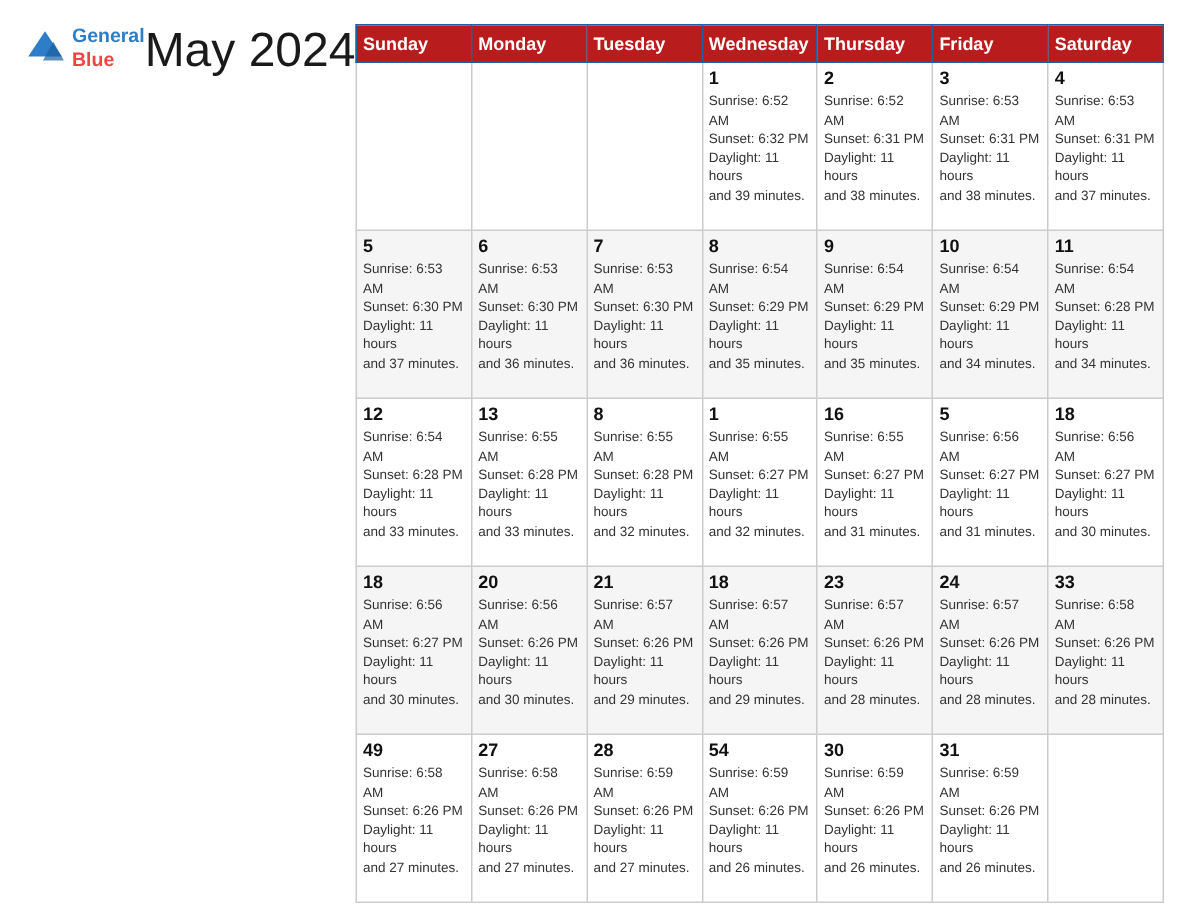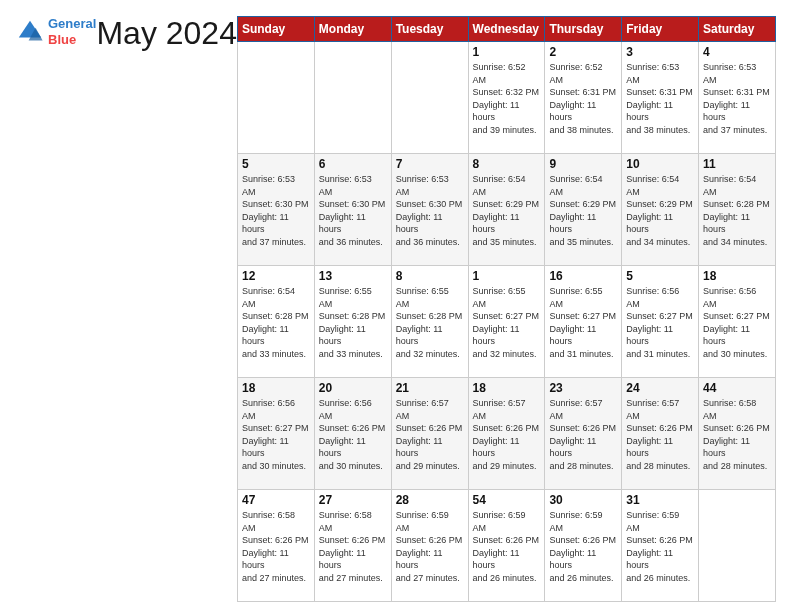--- a/index.html
+++ b/index.html
@@ -303,30 +303,30 @@
 and 28 minutes.</div>
           </td>
           <td>
             <span class="day-num">24</span>
             <div class="day-info" style="white-space: pre-line;">Sunrise: 6:57 AM
 Sunset: 6:26 PM
 Daylight: 11 hours
 and 28 minutes.</div>
           </td>
           <td>
-            <span class="day-num">44</span>
+            <span class="day-num">33</span>
             <div class="day-info" style="white-space: pre-line;">Sunrise: 6:58 AM
 Sunset: 6:26 PM
 Daylight: 11 hours
 and 28 minutes.</div>
           </td>
         </tr>
         <tr>
           <td>
-            <span class="day-num">47</span>
+            <span class="day-num">49</span>
             <div class="day-info" style="white-space: pre-line;">Sunrise: 6:58 AM
 Sunset: 6:26 PM
 Daylight: 11 hours
 and 27 minutes.</div>
           </td>
           <td>
             <span class="day-num">27</span>
             <div class="day-info" style="white-space: pre-line;">Sunrise: 6:58 AM
 Sunset: 6:26 PM
 Daylight: 11 hours

